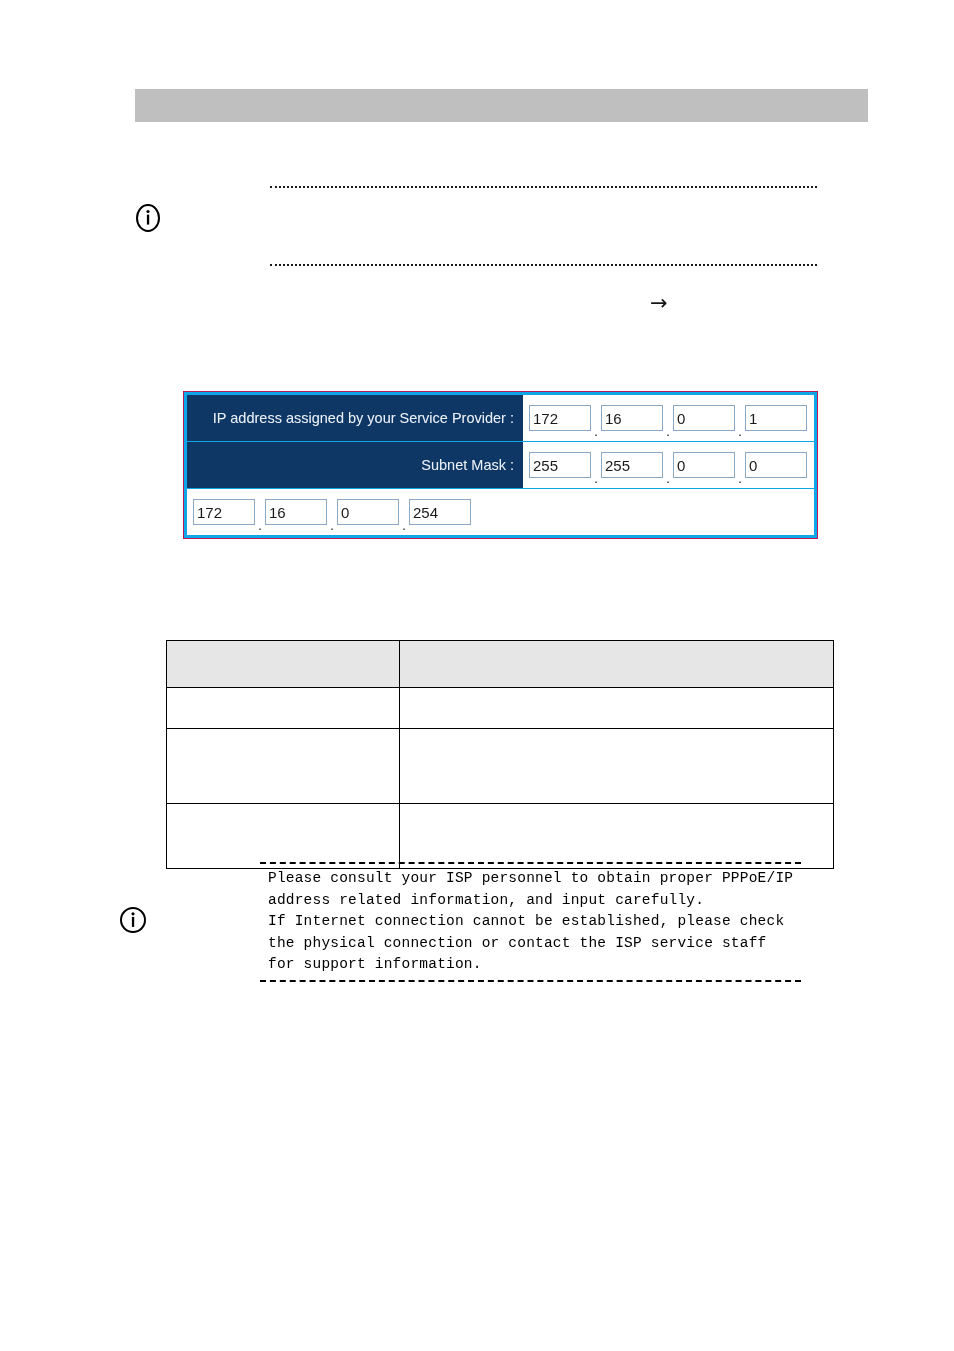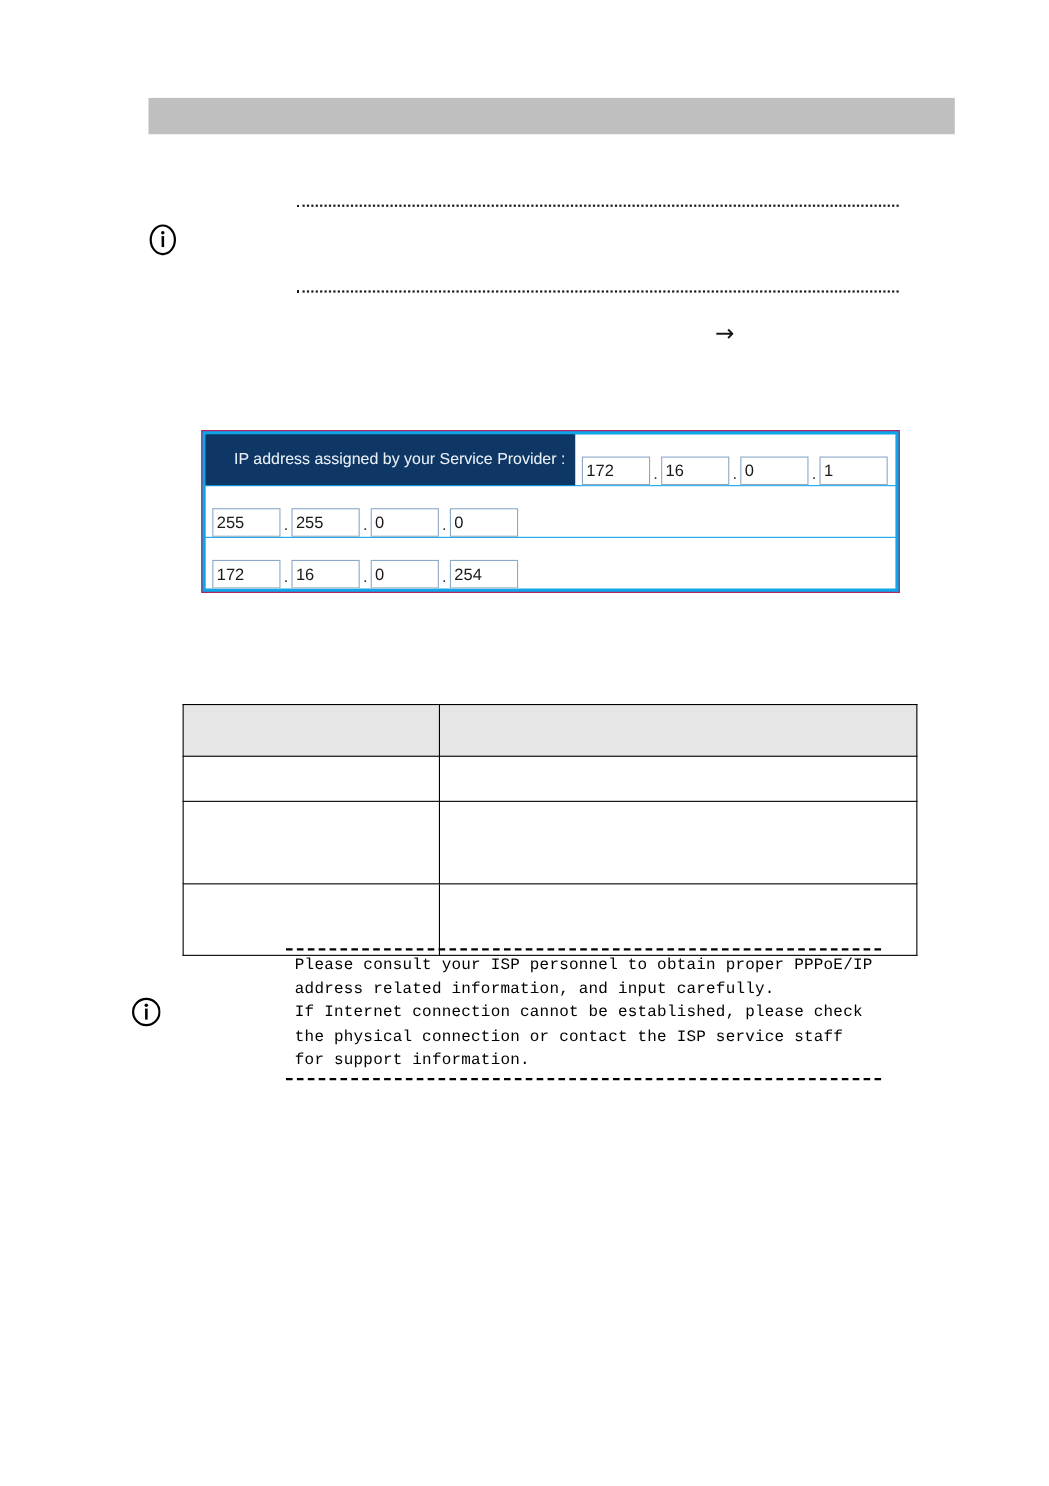--- a/index.html
+++ b/index.html
@@ -118,21 +118,21 @@
     align-items: center;
     justify-content: flex-end;
     padding-right: 8px;
     border: 1px solid #0e3765;
     text-shadow: 0 0 0.4px rgba(255,255,255,0.25);
     white-space: nowrap;
   }
   .form-fields {
     flex: 1;
     display: flex;
-    align-items: flex-end;
+    align-items: center;
     padding-left: 6px;
     background: #ffffff;
   }
   .octet {
     width: 62px;
     height: 26px;
     box-sizing: border-box;
     border: 1px solid #8ba9c7;
     background: #ffffff;
     color: #1a1a1a;
@@ -210,20 +210,21 @@
       <span class="octet-dot">.</span>
       <input class="octet" type="text" value="16" style="">
       <span class="octet-dot">.</span>
       <input class="octet" type="text" value="0" style="">
       <span class="octet-dot">.</span>
       <input class="octet" type="text" value="1" style="">
     </div>
   </div>
 
   <div class="form-row">
+    <div class="form-label">Subnet Mask :</div>
     <div class="form-fields">
       <input class="octet" type="text" value="255" style="">
       <span class="octet-dot">.</span>
       <input class="octet" type="text" value="255" style="">
       <span class="octet-dot">.</span>
       <input class="octet" type="text" value="0" style="">
       <span class="octet-dot">.</span>
       <input class="octet" type="text" value="0" style="">
     </div>
   </div>

